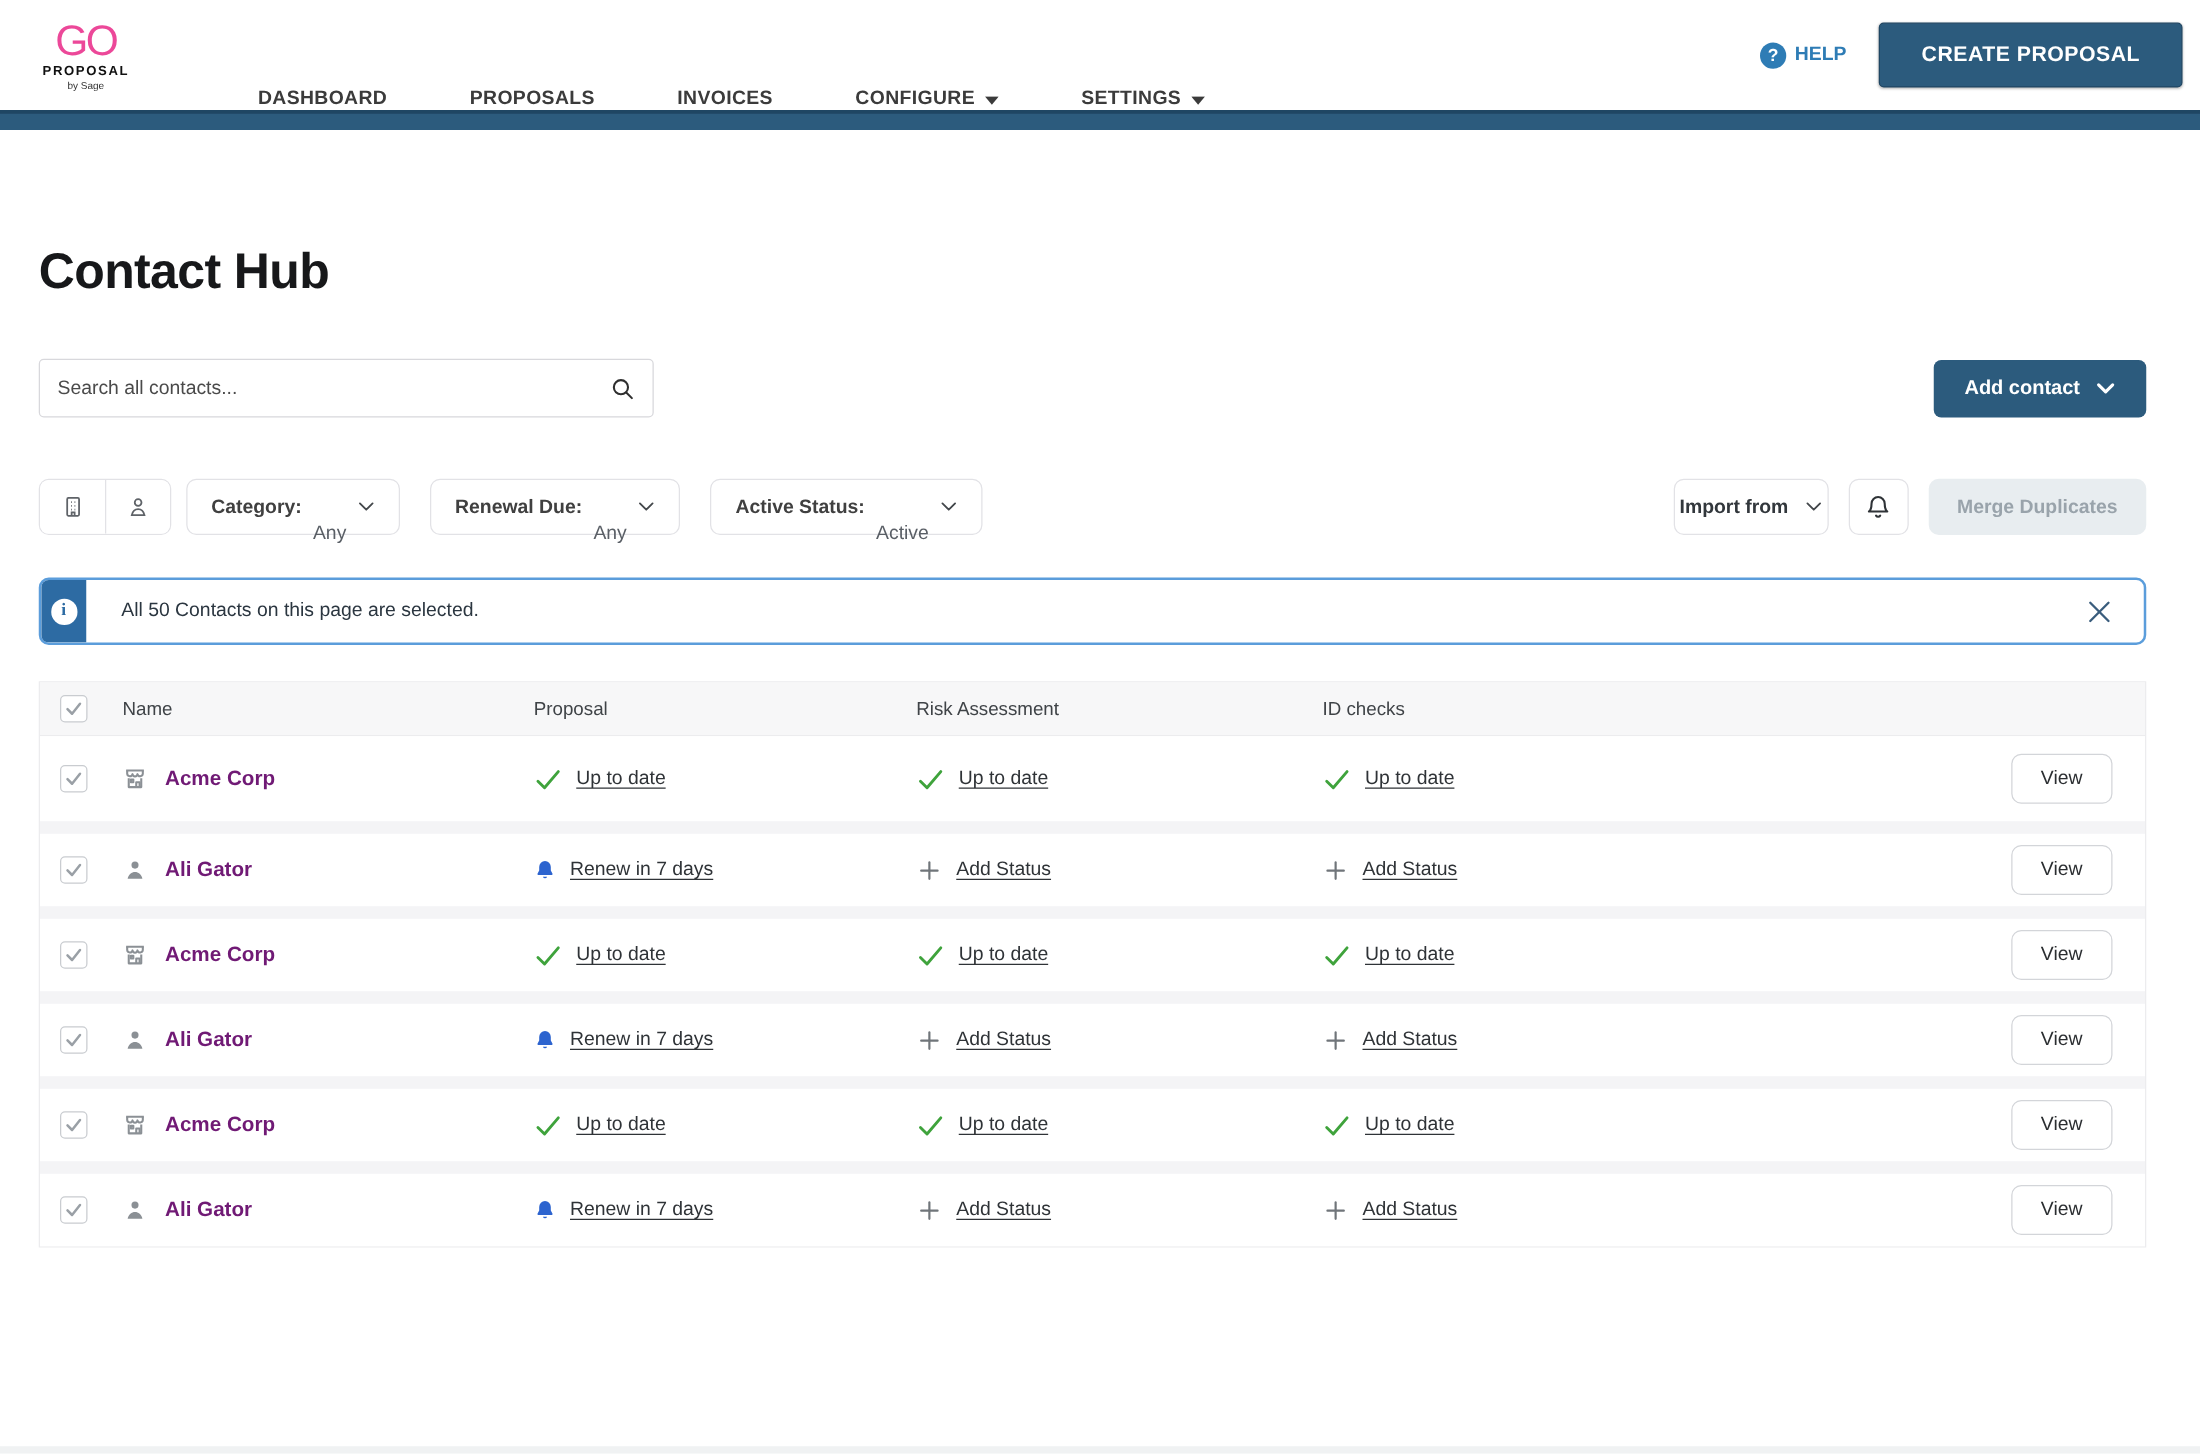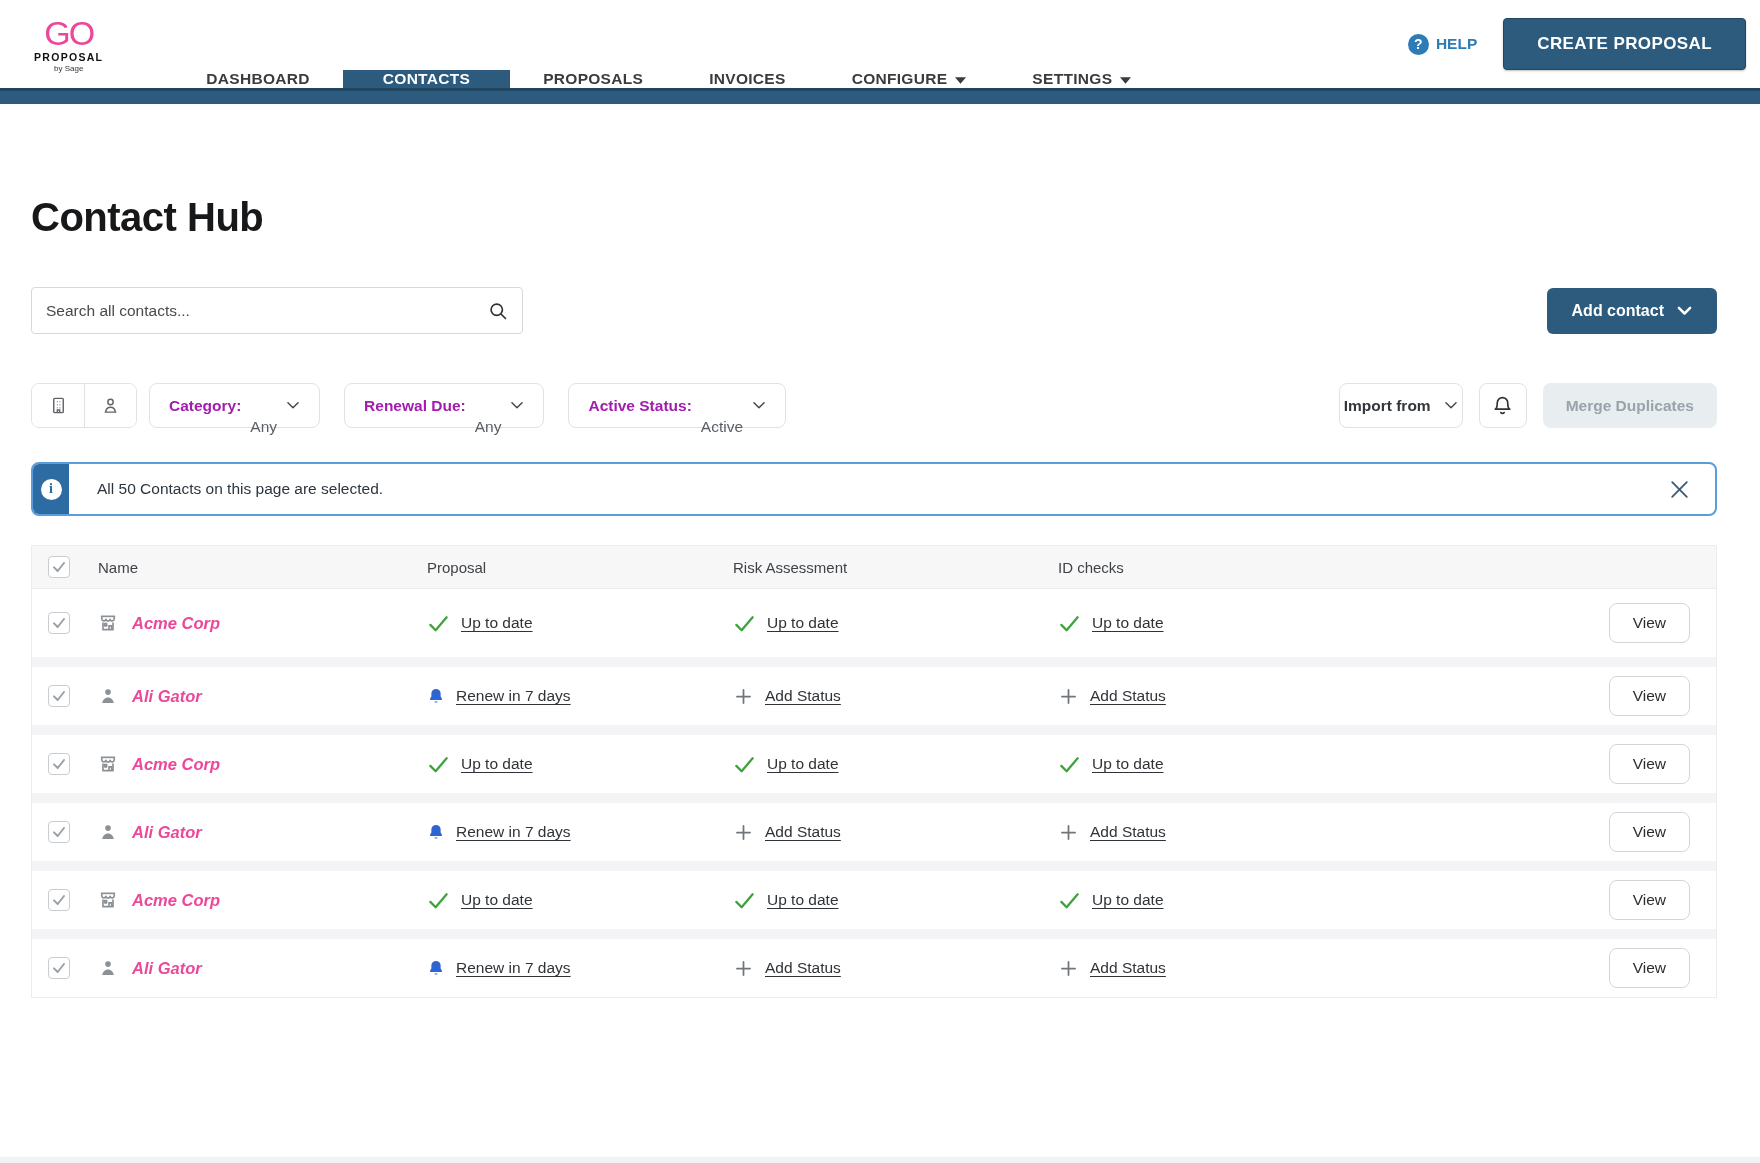--- a/index.html
+++ b/index.html
@@ -43,21 +43,21 @@
   .search-box input::placeholder { color:#4a4a4a; opacity:1; }
   .search-icon { color:#2f2f2f; }
   .add-contact { background:var(--navy); border:none; color:#fff; font-family:inherit; font-weight:700; font-size:16px; height:46px; padding:0 25px; border-radius:6px; display:flex; align-items:center; gap:13px; cursor:pointer; }
 
   .filter-row { margin-top:49px; display:flex; align-items:center; }
   .seg { display:flex; height:45px; border:1px solid #e2e2e6; border-radius:8px; background:#fff; overflow:hidden; }
   .seg-btn { width:52px; display:flex; align-items:center; justify-content:center; color:#5f6368; cursor:pointer; background:#fff; border:none; }
   .seg-btn + .seg-btn { border-left:1px solid #e2e2e6; }
   .filter-btn { height:45px; border:1px solid #e2e2e6; border-radius:8px; background:#fff; display:flex; align-items:center; gap:9px; padding:0 19px; font-size:15.5px; margin-left:24px; cursor:pointer; font-family:inherit; }
   .filter-btn.first { margin-left:12px; }
-  .filter-label { font-weight:700; color:#a21caf;text-align:right; }
+  .filter-label { font-weight:700; color:#404040;text-align:right; }
   .filter-value { color:#5a5f66;margin-top:42px; }
   .chev { color:#44484c; }
   .filter-right { margin-left:auto; display:flex; align-items:center; gap:16px; }
   .import-btn { height:45px; border:1px solid #e2e2e6; border-radius:8px; background:#fff; display:flex; align-items:center; gap:13px; padding:0 4px; font-size:15.5px; font-weight:700; color:#32373c; cursor:pointer; font-family:inherit; }
   .bell-btn { width:48px; height:45px; border:1px solid #e2e2e6; border-radius:8px; background:#fff; display:flex; align-items:center; justify-content:center; color:#2f3337; cursor:pointer; }
   .merge-btn { height:45px; border:none; border-radius:8px; background:#E8EDF0; color:#99A3AB; font-family:inherit; font-size:15.5px; font-weight:600; padding:0 23px; cursor:not-allowed; }
 
   
   .banner { margin-top:34px; height:54px; border:2px solid var(--banner-border); border-radius:8px; display:flex; align-items:stretch; overflow:hidden; background:#fff; }
   .banner-left { width:36px; background:var(--banner-blue); display:flex; align-items:center; justify-content:center; flex:none; }
@@ -68,21 +68,21 @@
   
   .table { margin-top:29px; border:1px solid #ececee; background:#fff; }
   .thead, .trow { display:grid; grid-template-columns:52px 335px 306px 325px 1fr 150px; align-items:center; padding-left:8px; }
   .thead { height:43px; background:#f7f7f8; border-bottom:1px solid #ececee; font-size:15px; font-weight:500; color:#3f4347; }
   .th-name { padding-left:6px; }
   .trow { height:68px; background:#fff; }
   .trow + .trow { border-top:10px solid #f4f4f6; }
   .checkbox { width:22px; height:22px; border:1px solid #c9ccd0; border-radius:4px; background:#fff; color:#9aa0a6; display:flex; align-items:center; justify-content:center; margin-left:8px; cursor:pointer; }
   .cell-name { display:flex; align-items:center; gap:14px; padding-left:6px; }
   .type-icon { color:#8b9095; display:flex; }
-  .contact-name { font-size:16.5px; font-weight:700; color:#ec4899;font-style:italic; }
+  .contact-name { font-size:16.5px; font-weight:700; color:#701a75; }
   .cell-status { display:flex; align-items:center; gap:11px; }
   .status-icon { display:flex; }
   .icon-check { color:var(--green); }
   .icon-bell { color:var(--bell-blue); }
   .icon-plus { color:#70757a; }
   .status-link { font-size:15.5px; color:#2f3337; text-decoration:underline; text-underline-offset:3px; cursor:pointer; }
   .cell-view { display:flex; justify-content:flex-end; padding-right:26px; }
   .view-btn { border:1px solid #d3d5d9; border-radius:8px; background:#fff; font-family:inherit; font-size:15.5px; color:#2b2e31; padding:10px 23px; cursor:pointer; }
 
   .bottom-fade { position:absolute; left:0; right:0; bottom:0; height:6px; background:#f0f2f3; }
@@ -92,23 +92,20 @@
 
 <header class="topnav">
   <div class="logo">
     <div class="logo-go">GO</div>
     <div class="logo-proposal">PROPOSAL</div>
     <div class="logo-bysage">by Sage</div>
   </div>
   <div class="nav-items">
     <div class="nav-item">
         <span>DASHBOARD</span>
-      </div>
-    <div class="nav-item active">
-        <span>CONTACTS</span>
       </div>
     <div class="nav-item">
         <span>PROPOSALS</span>
       </div>
     <div class="nav-item">
         <span>INVOICES</span>
       </div>
     <div class="nav-item">
       <span>CONFIGURE</span>
       <svg class="caret" viewBox="0 0 10 6">

